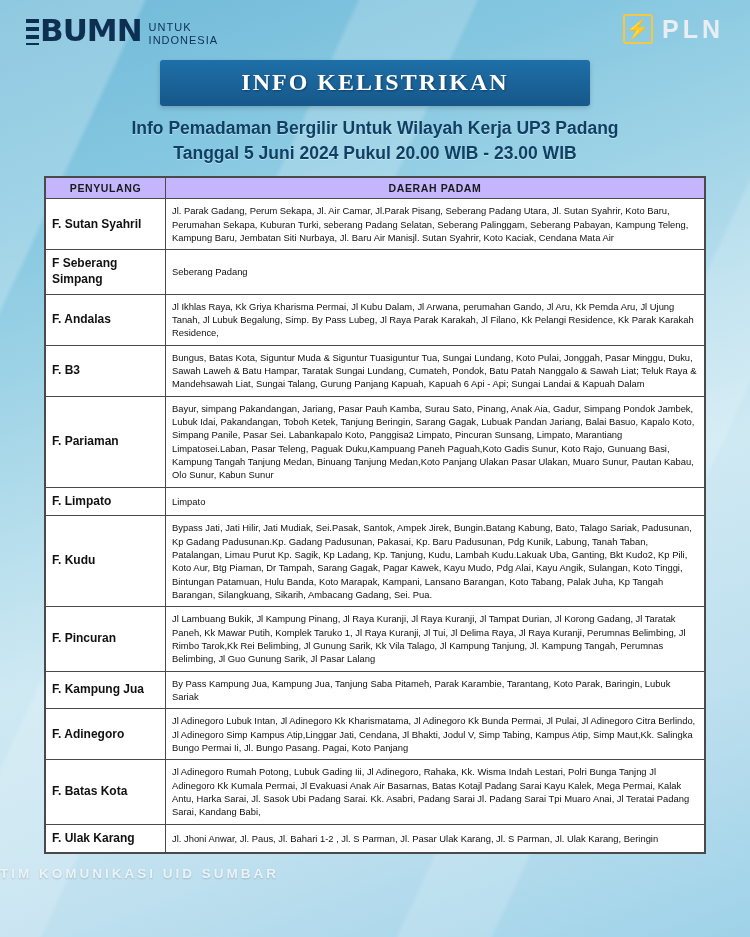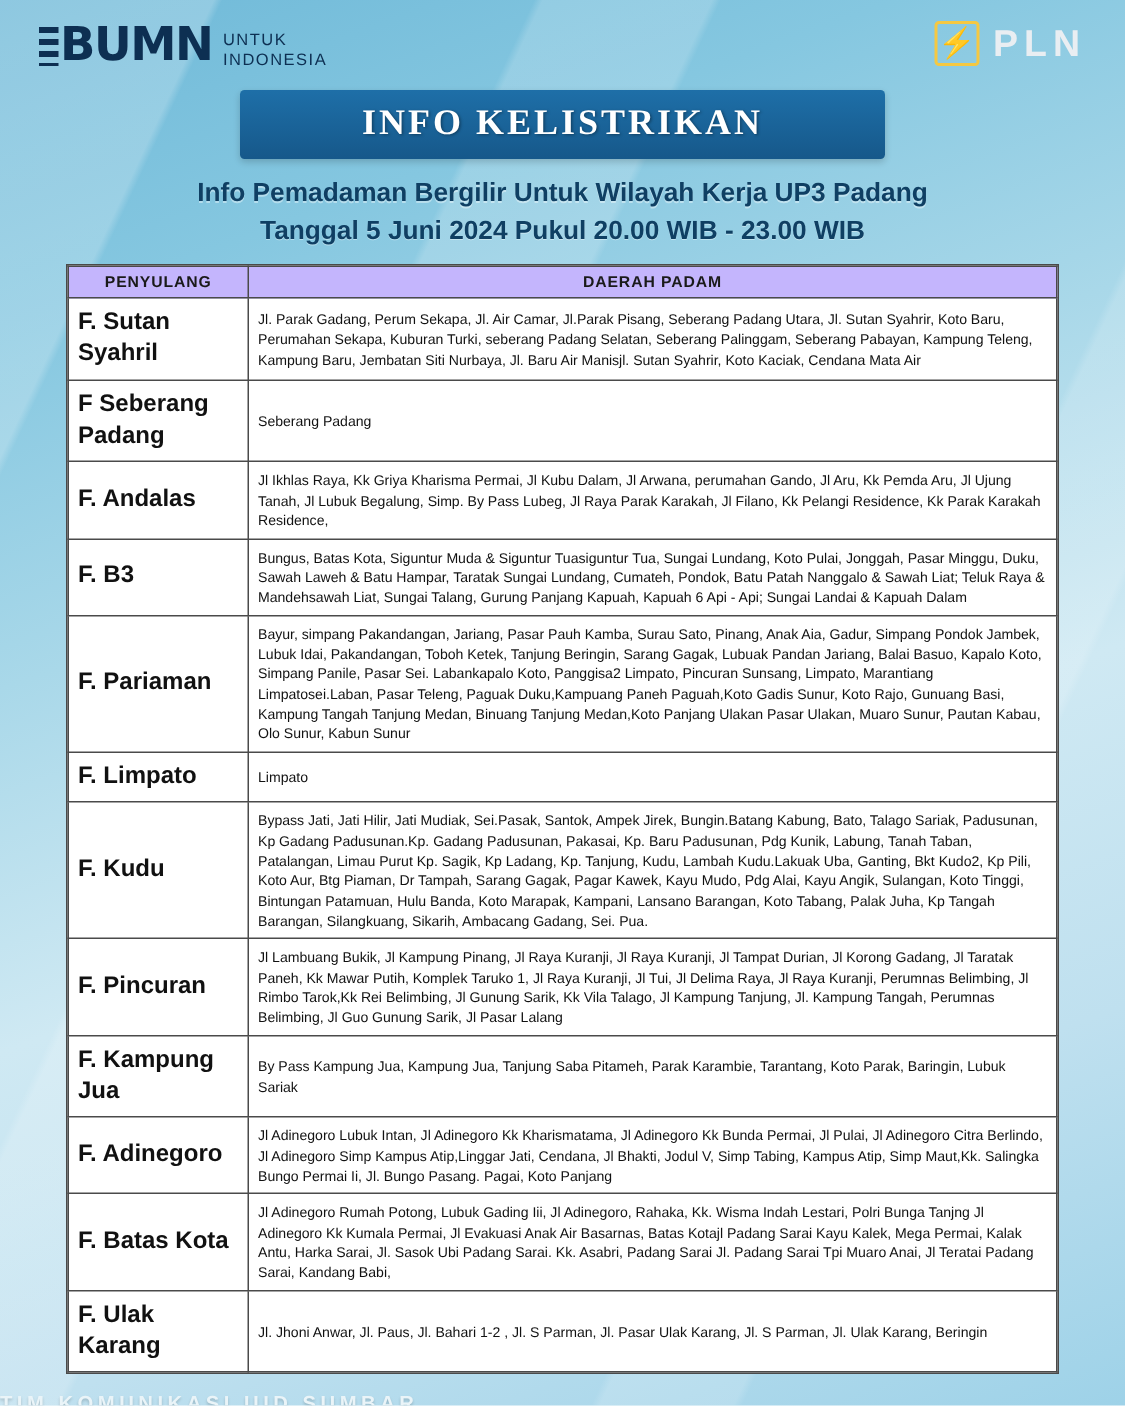--- a/index.html
+++ b/index.html
@@ -80,21 +80,21 @@
     font-size:10.5px;
     font-weight:bold;
     letter-spacing:0.6px;
     padding:4px 2px;
     border:1px solid #4a4a4a;
     text-align:center;
   }
   col.c1 { width: 120px; }
   td.pen {
     border:1px solid #4a4a4a;
-    font-size:16px;
+    font-size:12px;
     font-weight:bold;
     color:#111;
     padding:6px 6px;
     vertical-align: middle;
     line-height:1.3;
   }
   td.area {
     border:1px solid #4a4a4a;
     font-size:9.4px;
     color:#111;
@@ -154,21 +154,21 @@
           <th class="head-penyulang">PENYULANG</th>
           <th class="head-daerah">DAERAH PADAM</th>
         </tr>
       </thead>
       <tbody>
         <tr>
           <td class="pen">F. Sutan Syahril</td>
           <td class="area">Jl. Parak Gadang, Perum Sekapa, Jl. Air Camar, Jl.Parak Pisang, Seberang Padang Utara, Jl. Sutan Syahrir, Koto Baru, Perumahan Sekapa, Kuburan Turki, seberang Padang Selatan, Seberang Palinggam, Seberang Pabayan, Kampung Teleng, Kampung Baru, Jembatan Siti Nurbaya, Jl. Baru Air Manisjl. Sutan Syahrir, Koto Kaciak, Cendana Mata Air</td>
         </tr>
         <tr>
-          <td class="pen">F Seberang Padang</td>
+          <td class="pen">F Seberang Simpang</td>
           <td class="area">Seberang Padang</td>
         </tr>
         <tr>
           <td class="pen">F. Andalas</td>
           <td class="area">Jl Ikhlas Raya, Kk Griya Kharisma Permai, Jl Kubu Dalam, Jl Arwana, perumahan Gando, Jl Aru, Kk Pemda Aru, Jl Ujung Tanah, Jl Lubuk Begalung, Simp. By Pass Lubeg, Jl Raya Parak Karakah, Jl Filano, Kk Pelangi Residence, Kk Parak Karakah Residence,</td>
         </tr>
         <tr>
           <td class="pen">F. B3</td>
           <td class="area">Bungus, Batas Kota, Siguntur Muda &amp; Siguntur Tuasiguntur Tua, Sungai Lundang, Koto Pulai, Jonggah, Pasar Minggu, Duku, Sawah Laweh &amp; Batu Hampar, Taratak Sungai Lundang, Cumateh, Pondok, Batu Patah Nanggalo &amp; Sawah Liat; Teluk Raya &amp; Mandehsawah Liat, Sungai Talang, Gurung Panjang Kapuah, Kapuah 6 Api - Api; Sungai Landai &amp; Kapuah Dalam</td>
         </tr>

